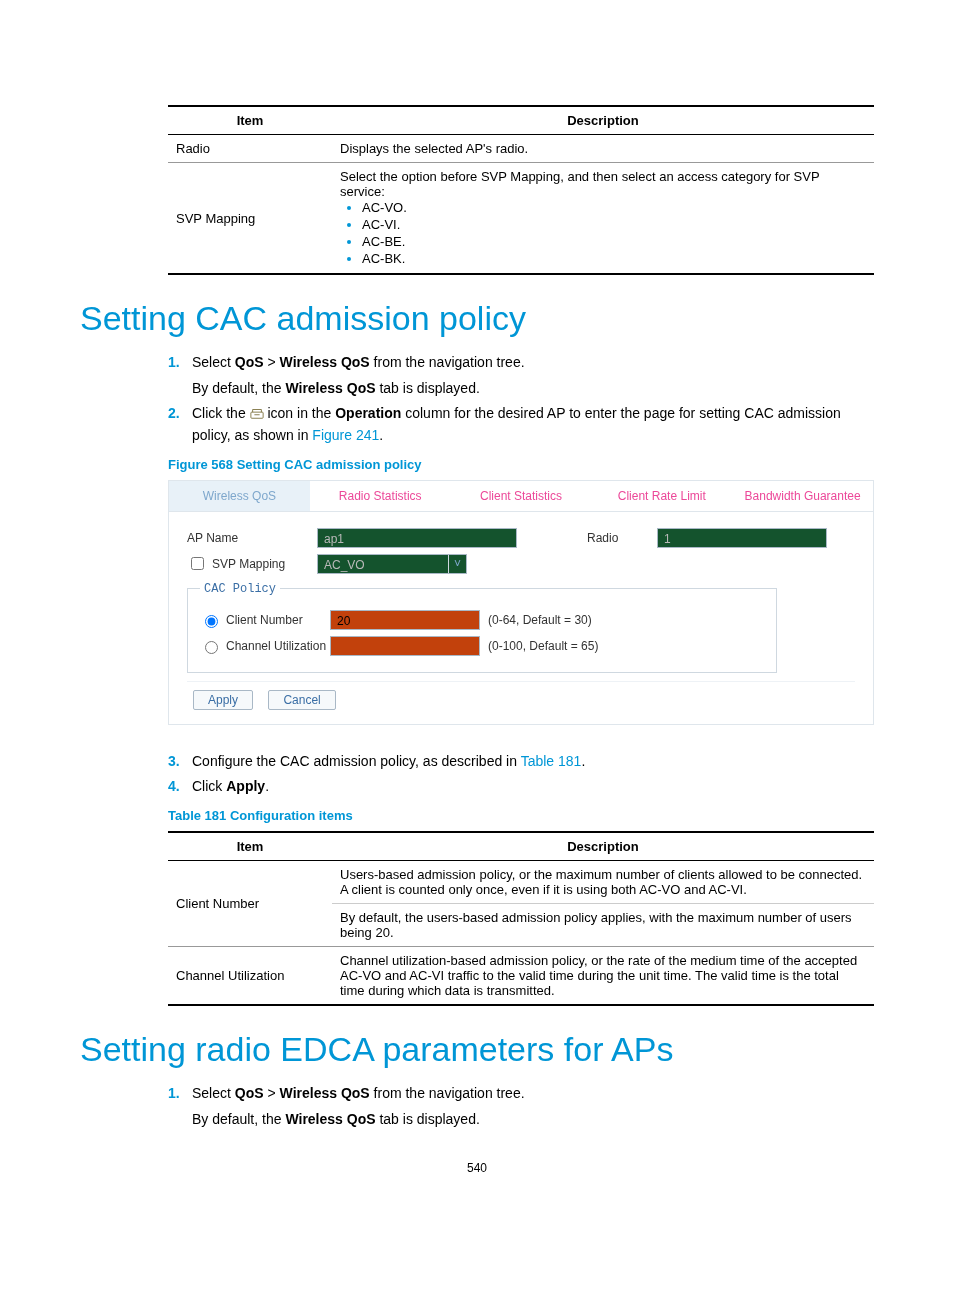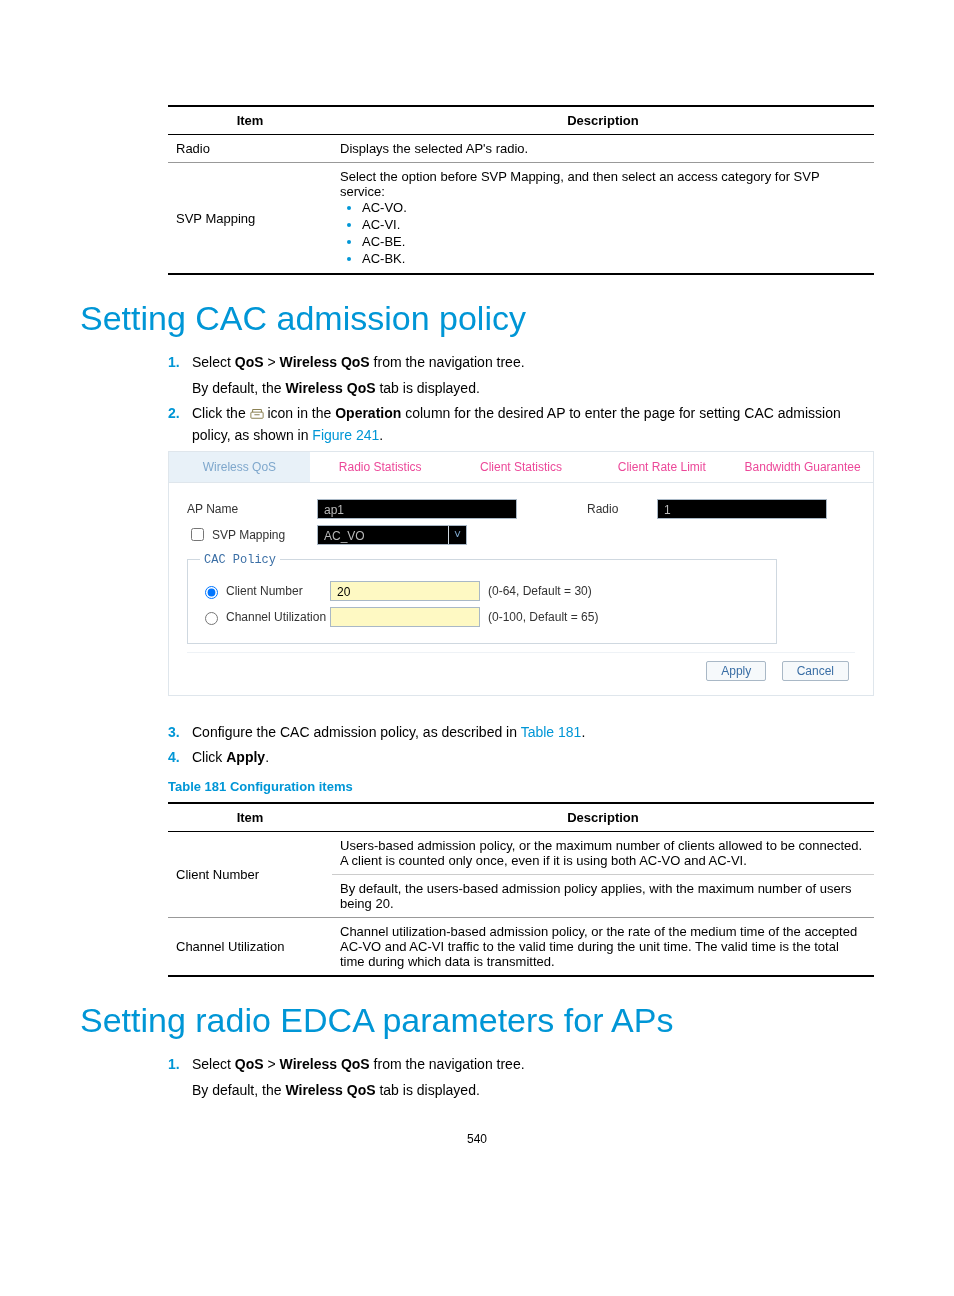--- a/index.html
+++ b/index.html
@@ -93,40 +93,40 @@
   }
   .figbody { padding: 10px 18px 14px 18px; font-size: 12px; color: #333; }
   .row { display: flex; align-items: center; margin: 6px 0; }
   .lab { width: 130px; }
   .inp {
     border: 1px solid #a9b8c6;
     height: 20px;
     line-height: 20px;
     padding: 0 6px;
     font-size: 12px;
-    background: #fef9c3;
+    background: #c2410c;
     color: #b9b9b9;
   }
-  .inp.ro { background: #000000; }
+  .inp.ro { background: #14532d; }
   .sel { position: relative; }
   .sel-caret {
     position: absolute; right: 0; top: 0; bottom: 0; width: 18px;
     border-left: 1px solid #cfd8e0;
     display: flex; align-items: center; justify-content: center;
     color: #7ea7cc;
   }
   .cb, .rb { width: 13px; height: 13px; margin-right: 8px; }
   fieldset.cac {
     border: 1px solid #cfd8e0;
     margin: 8px 0 4px 0;
     padding: 8px 12px 10px 12px;
   }
   fieldset.cac legend { color: #3a6ea5; font-size: 12px; padding: 0 4px; font-family: Liberation Mono, monospace; }
   .hint { margin-left: 8px; color: #333; }
-  .btns { text-align: right; margin-top: 8px; border-top: 1px solid #eef2f6; padding-top: 8px; }
+  .btns { text-align: left; margin-top: 8px; border-top: 1px solid #eef2f6; padding-top: 8px; }
   .btn {
     display: inline-block;
     border: 1px solid #a9b8c6;
     background: #f6f9fb;
     color: #3a6ea5;
     padding: 2px 14px;
     font-size: 12px;
     margin: 0 6px;
     border-radius: 2px;
   }
@@ -184,20 +184,21 @@
       <div class="num">2.</div>
       <div class="body">
         <span>Click the </span><span class="glyph-icon"><svg viewBox="0 0 16 16">
               <rect x="1" y="7" width="14" height="7" rx="1" fill="none" stroke="#7a6f3b"></rect>
               <path d="M3 7 V4 H13 V7" fill="none" stroke="#7a6f3b"></path>
               <line x1="5" y1="10" x2="11" y2="10" stroke="#7a6f3b"></line>
             </svg></span><span> icon in the </span><span class="bold">Operation</span><span> column for the desired AP to enter the page for setting CAC admission policy, as shown in </span><span class="link">Figure 241</span><span>.</span>
       </div>
     </div>
 
+    <div class="figcap">Figure 568 Setting CAC admission policy</div>
 
     <div class="fig">
       <div class="tabs">
         <div class="tab active">Wireless QoS</div>
         <div class="tab">Radio Statistics</div>
         <div class="tab">Client Statistics</div>
         <div class="tab">Client Rate Limit</div>
         <div class="tab">Bandwidth Guarantee</div>
       </div>
       <div class="figbody">

